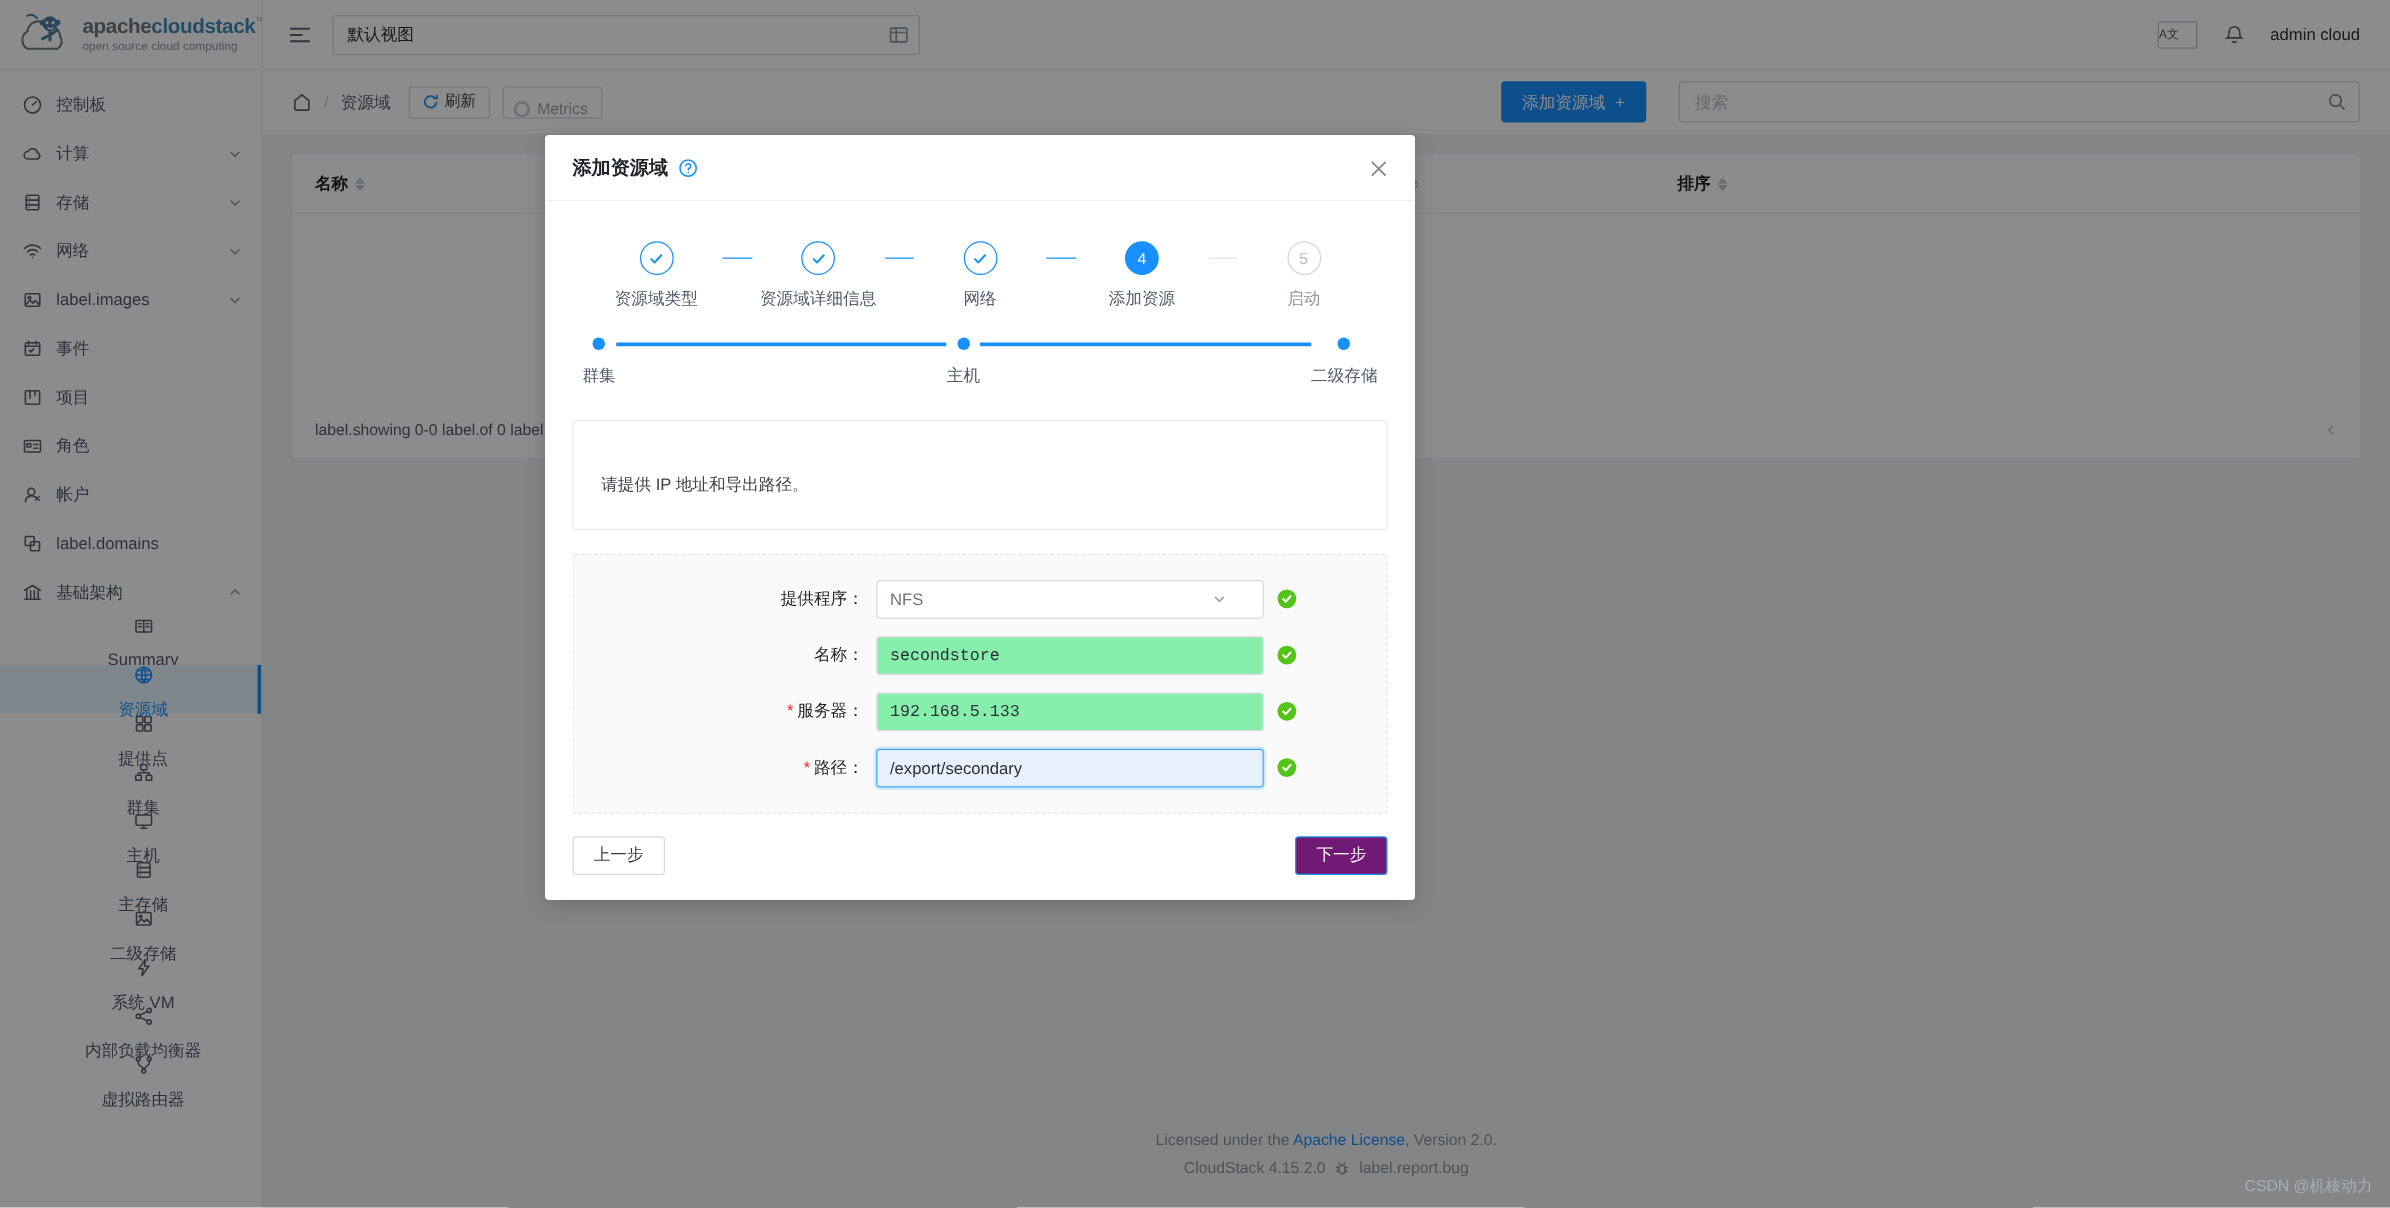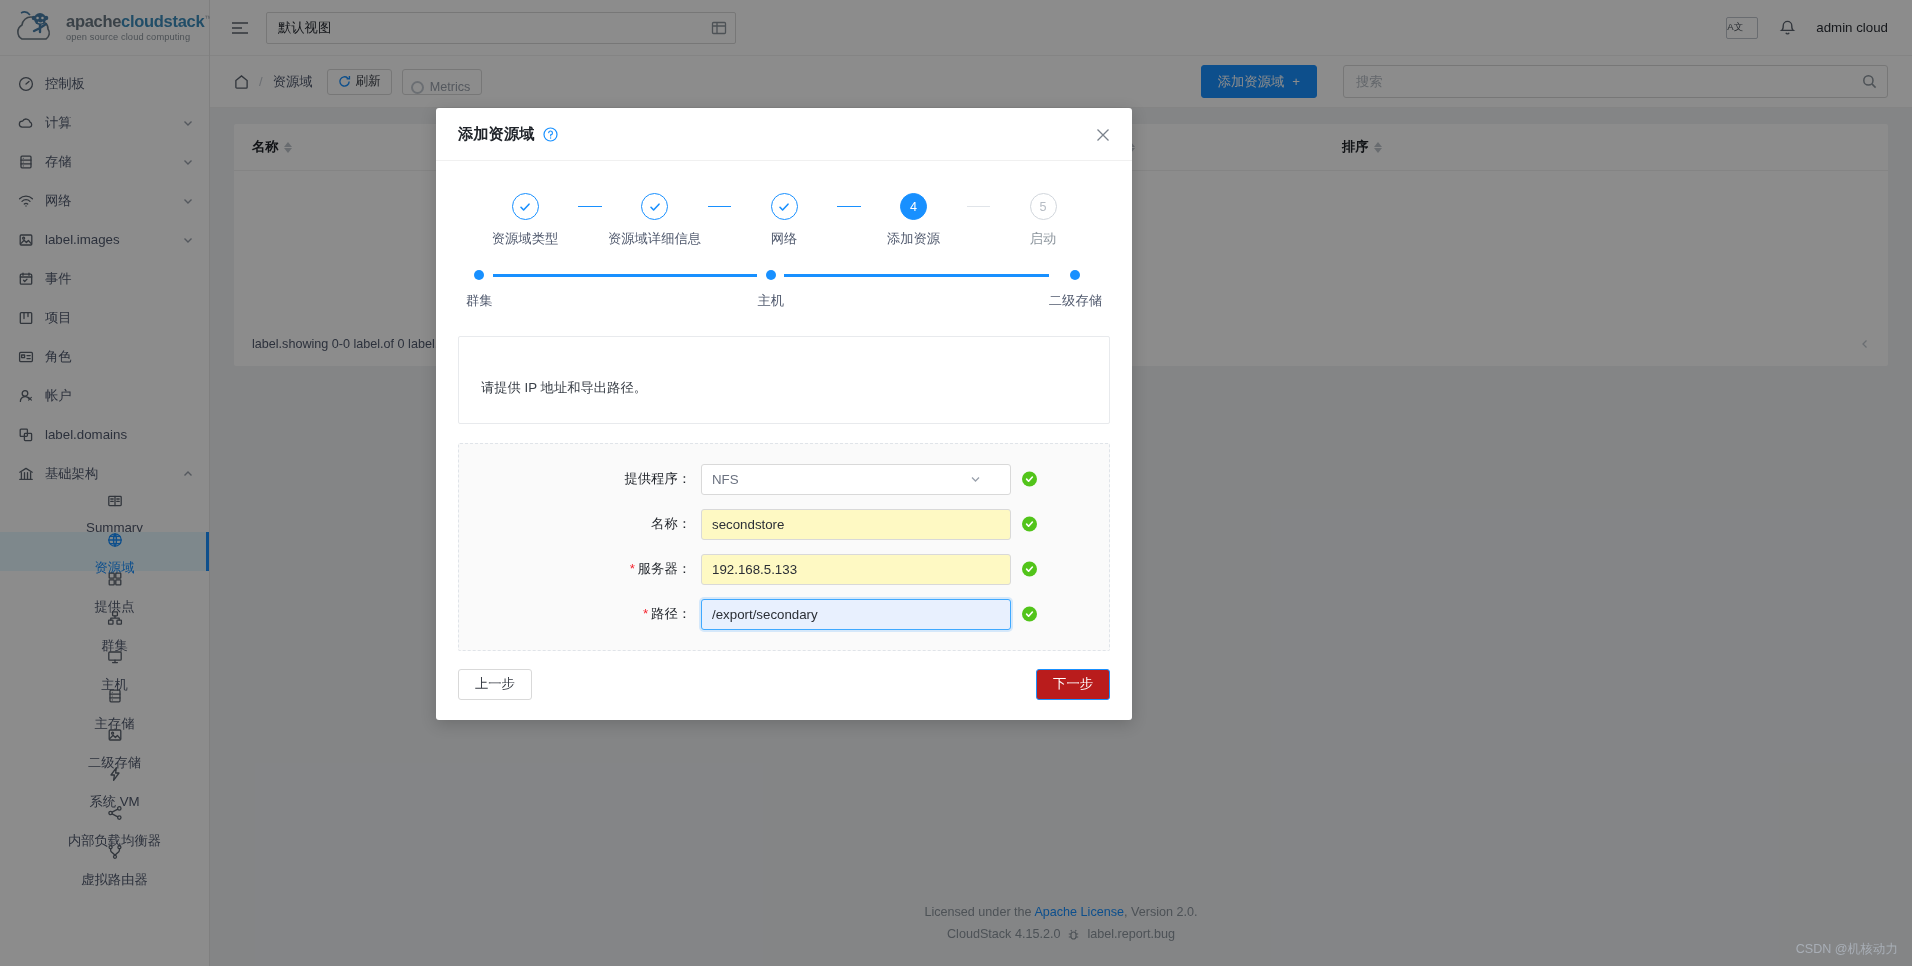--- a/index.html
+++ b/index.html
@@ -201,21 +201,21 @@
     width: 222px; flex: 0 0 222px; text-align: right; padding-right: 10px;
     font-size: 13.3px; color: #1f2329; white-space: nowrap;
   }
   .f-req { color: #f5222d; font-family: "Liberation Sans", sans-serif; margin-right: 3px; }
   .f-ctl { position: relative; width: 310px; flex: 0 0 310px; }
   .f-input {
     width: 100%; height: 31px; border: 1px solid #d9d9d9; border-radius: 3px;
     background: #fff; font-size: 13.3px; color: #2b2f36; padding: 0 30px 0 10px;
     font-family: "Liberation Sans", sans-serif; outline: none;
   }
-  .f-input.autofill { background: #fef9c3; border-color: #d9d9d9; }
+  .f-input.autofill { background: #86efac; border-color: #d9d9d9; font-family: Liberation Mono, monospace; }
   .f-input.focused { background: #e8f0fe; border-color: #40a9ff; box-shadow: 0 0 0 2px rgba(24,144,255,.16); }
   .f-input.selectbox { padding-right: 46px; color: #6b7280; cursor: pointer; background:#fff; }
   .f-caret {
     position: absolute; right: 30px; top: 50%; transform: translateY(-50%);
     width: 11px; height: 11px; color: #9aa1ac; pointer-events: none;
   }
   .f-valid {
     position: absolute; right: -26px; top: 50%; transform: translateY(-50%);
     width: 15px; height: 15px; border-radius: 50%; background: #52c41a;
     display: flex; align-items: center; justify-content: center;
@@ -227,21 +227,21 @@
     padding: 0 22px 20px 22px; display: flex; align-items: center;
     justify-content: space-between;
   }
   .btn-prev {
     height: 31px; padding: 0 16px; border: 1px solid #d9d9d9; border-radius: 3px;
     background: #fff; font-size: 13.3px; color: #383d45; cursor: pointer;
     font-family: "Liberation Sans", sans-serif;
   }
   .btn-next {
     height: 31px; padding: 0 16px; border: 1px solid #1890ff; border-radius: 3px;
-    background: #b91c1c; font-size: 13.3px; color: #fff; cursor: pointer;
+    background: #701a75; font-size: 13.3px; color: #fff; cursor: pointer;
     font-family: Liberation Sans, sans-serif;
   }
 
   .watermark {
     position: absolute; right: 14px; bottom: 8px; font-size: 12.6px; color: #a8aeb6;
   }
 </style>
 </head>
 <body>
 

